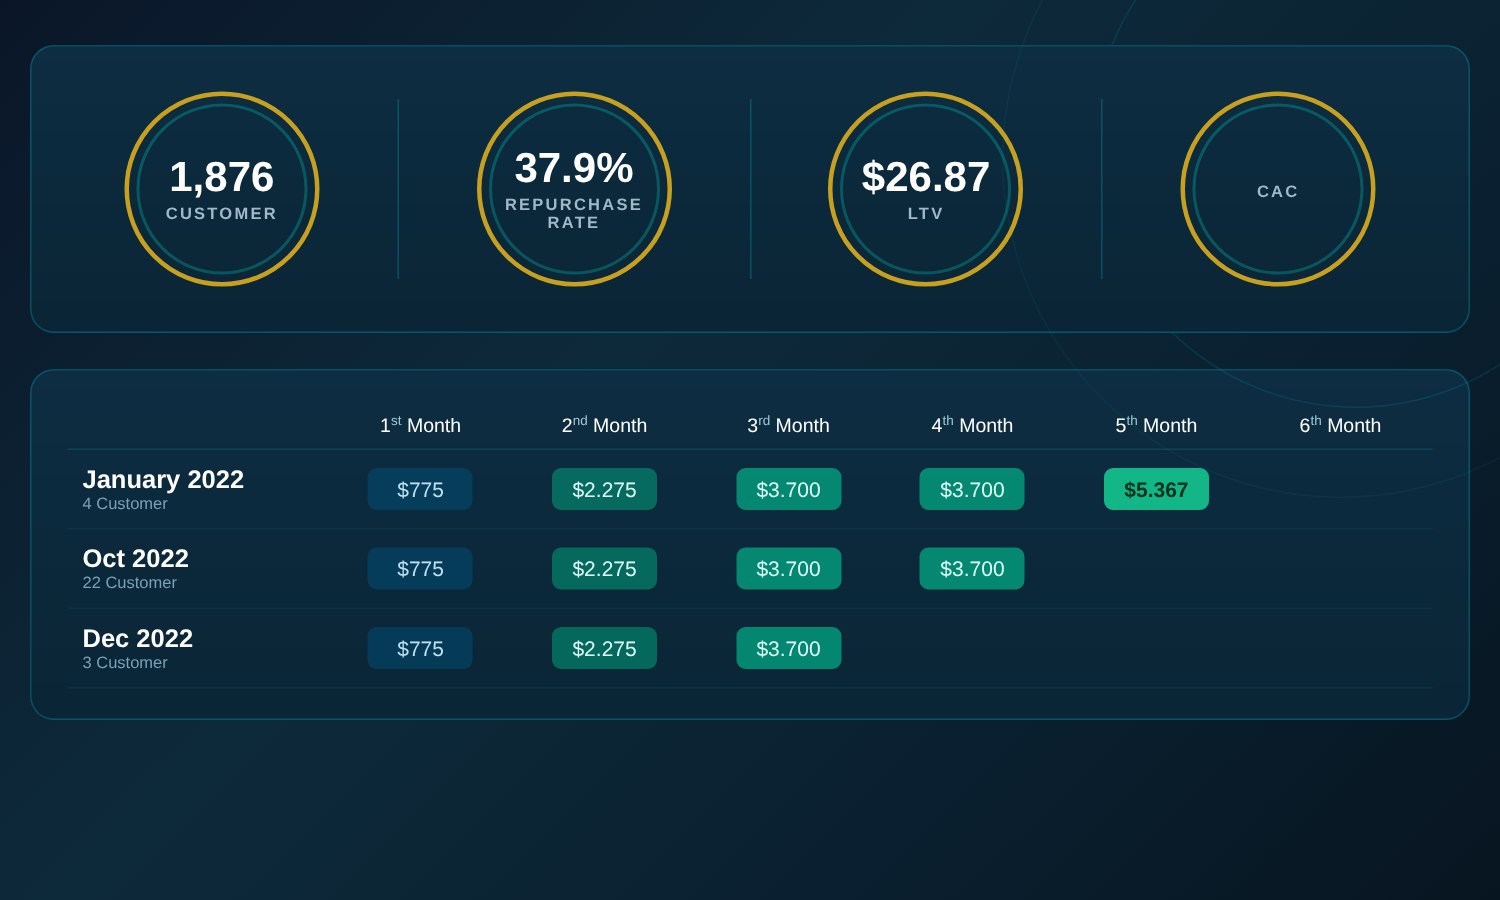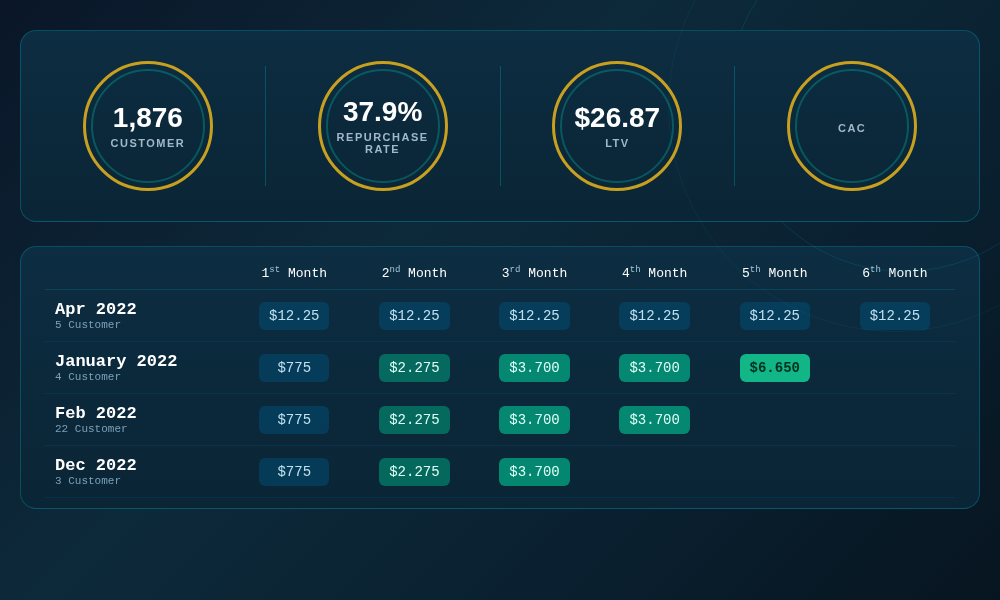--- a/index.html
+++ b/index.html
@@ -106,23 +106,22 @@
       height: 120px;
       background: rgba(0,180,200,0.3);
       margin: 0 10px;
     }
 
     
     .table-section {
       background: linear-gradient(180deg, #0d2d42 0%, #0a2535 100%);
       border: 1px solid rgba(0,180,200,0.3);
       border-radius: 16px;
-      padding: 10px 24px;
+      padding: 20px 24px;
       overflow: hidden;
-      font-family: Liberation Mono, monospace;
     }
 
     table {
       width: 100%;
       border-collapse: collapse;
     }
 
     thead tr th {
       padding: 8px 10px;
       color: #ffffff;
@@ -242,47 +241,35 @@
           <th></th>
         <th>1<span class="superscript">st</span> Month</th>
             <th>2<span class="superscript">nd</span> Month</th>
             <th>3<span class="superscript">rd</span> Month</th>
             <th>4<span class="superscript">th</span> Month</th>
             <th>5<span class="superscript">th</span> Month</th>
             <th>6<span class="superscript">th</span> Month</th>
           </tr>
       </thead>
       <tbody>
-      <tr>
-            <td>
-              <span class="row-title">Apr 2022</span>
-              <span class="row-sub">5 Customer</span>
-            </td>
-            <td><span class="cell-value ">$12.25</span></td>
-            <td><span class="cell-value ">$12.25</span></td>
-            <td><span class="cell-value ">$12.25</span></td>
-            <td><span class="cell-value ">$12.25</span></td>
-            <td><span class="cell-value ">$12.25</span></td>
-            <td><span class="cell-value ">$12.25</span></td>
-          </tr>
           <tr>
             <td>
               <span class="row-title">January 2022</span>
               <span class="row-sub">4 Customer</span>
             </td>
             <td><span class="cell-value ">$775</span></td>
             <td><span class="cell-value cell-highlight-medium">$2.275</span></td>
             <td><span class="cell-value cell-highlight-high">$3.700</span></td>
             <td><span class="cell-value cell-highlight-high">$3.700</span></td>
-            <td><span class="cell-value cell-highlight-highest">$6.650</span></td>
+            <td><span class="cell-value cell-highlight-highest">$5.367</span></td>
             <td><span class="cell-value cell-empty"></span></td>
           </tr>
           <tr>
             <td>
-              <span class="row-title">Feb 2022</span>
+              <span class="row-title">Oct 2022</span>
               <span class="row-sub">22 Customer</span>
             </td>
             <td><span class="cell-value ">$775</span></td>
             <td><span class="cell-value cell-highlight-medium">$2.275</span></td>
             <td><span class="cell-value cell-highlight-high">$3.700</span></td>
             <td><span class="cell-value cell-highlight-high">$3.700</span></td>
             <td><span class="cell-value cell-empty"></span></td>
             <td><span class="cell-value cell-empty"></span></td>
           </tr>
           <tr>

